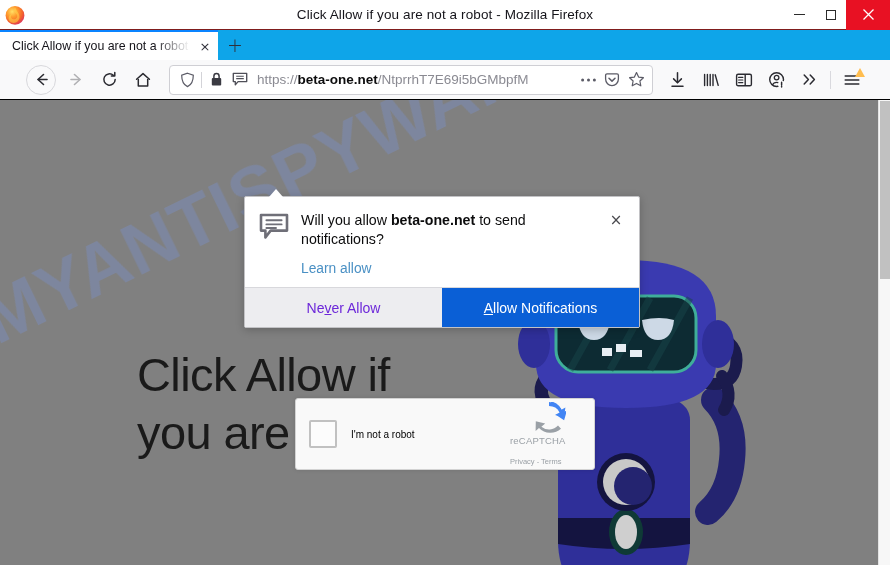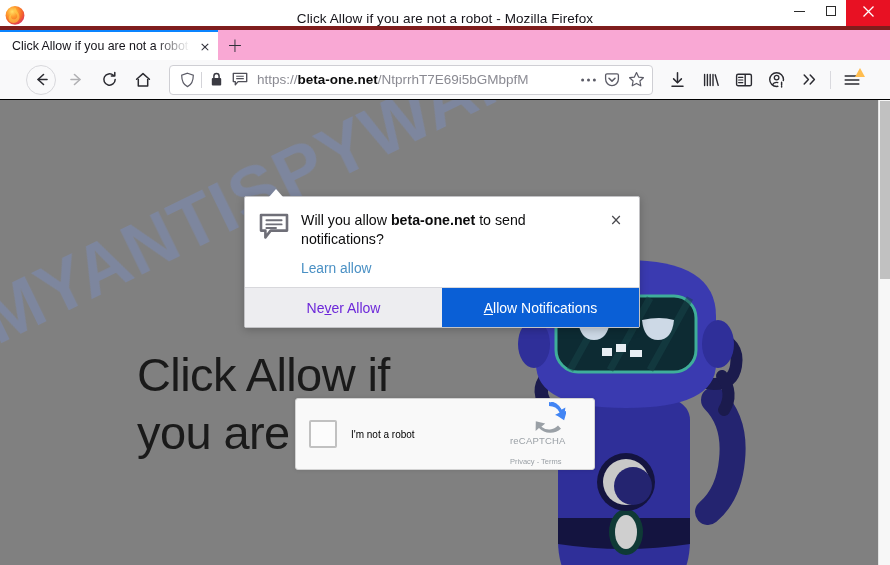--- a/index.html
+++ b/index.html
@@ -15,23 +15,23 @@
     width: 890px; height: 565px;
     position: relative;
     background: #f9f9fa;
     display: flex; flex-direction: column;
   }
 
   
   .titlebar {
     height: 14px; min-height: 30px;
     background: #ffffff;
-    display: flex; align-items: flex-end;
-    position: relative;
-    border-bottom: 4px solid #7f1d1d;
+    display: flex; align-items: center;
+    position: relative;
+    border-bottom: 1px solid #7f1d1d;
   }
   .ff-logo {
     width: 22px; height: 22px; margin-left: 4px; margin-right: 4px;
     flex: 0 0 auto;
     position: relative;
   }
   .titlebar-title {
     position: absolute;
     left: 0; right: 0;
     text-align: center;
@@ -52,21 +52,21 @@
     font-size: 13px; color: #2b2b2b;
     font-family: "DejaVu Sans", sans-serif;
   }
   .wc-close { background: #e81123; color: #ffffff; width: 44px; font-size: 15px; }
   .wc-min-glyph { display:block; width:11px; height:1px; background:#2b2b2b; }
   .wc-max-glyph { display:block; width:10px; height:10px; border:1px solid #2b2b2b; }
 
   
   .tabstrip {
     height: 30px; min-height: 30px;
-    background: #f9a8d4;
+    background: #0ea5e9;
     display: flex; align-items: flex-end;
     padding-left: 0px;
     position: relative;
   }
   .tab {
     height: 30px;
     width: 218px;
     background: #ffffff;
     border-top: 2px solid #0a84ff;
     display: flex; align-items: center;

